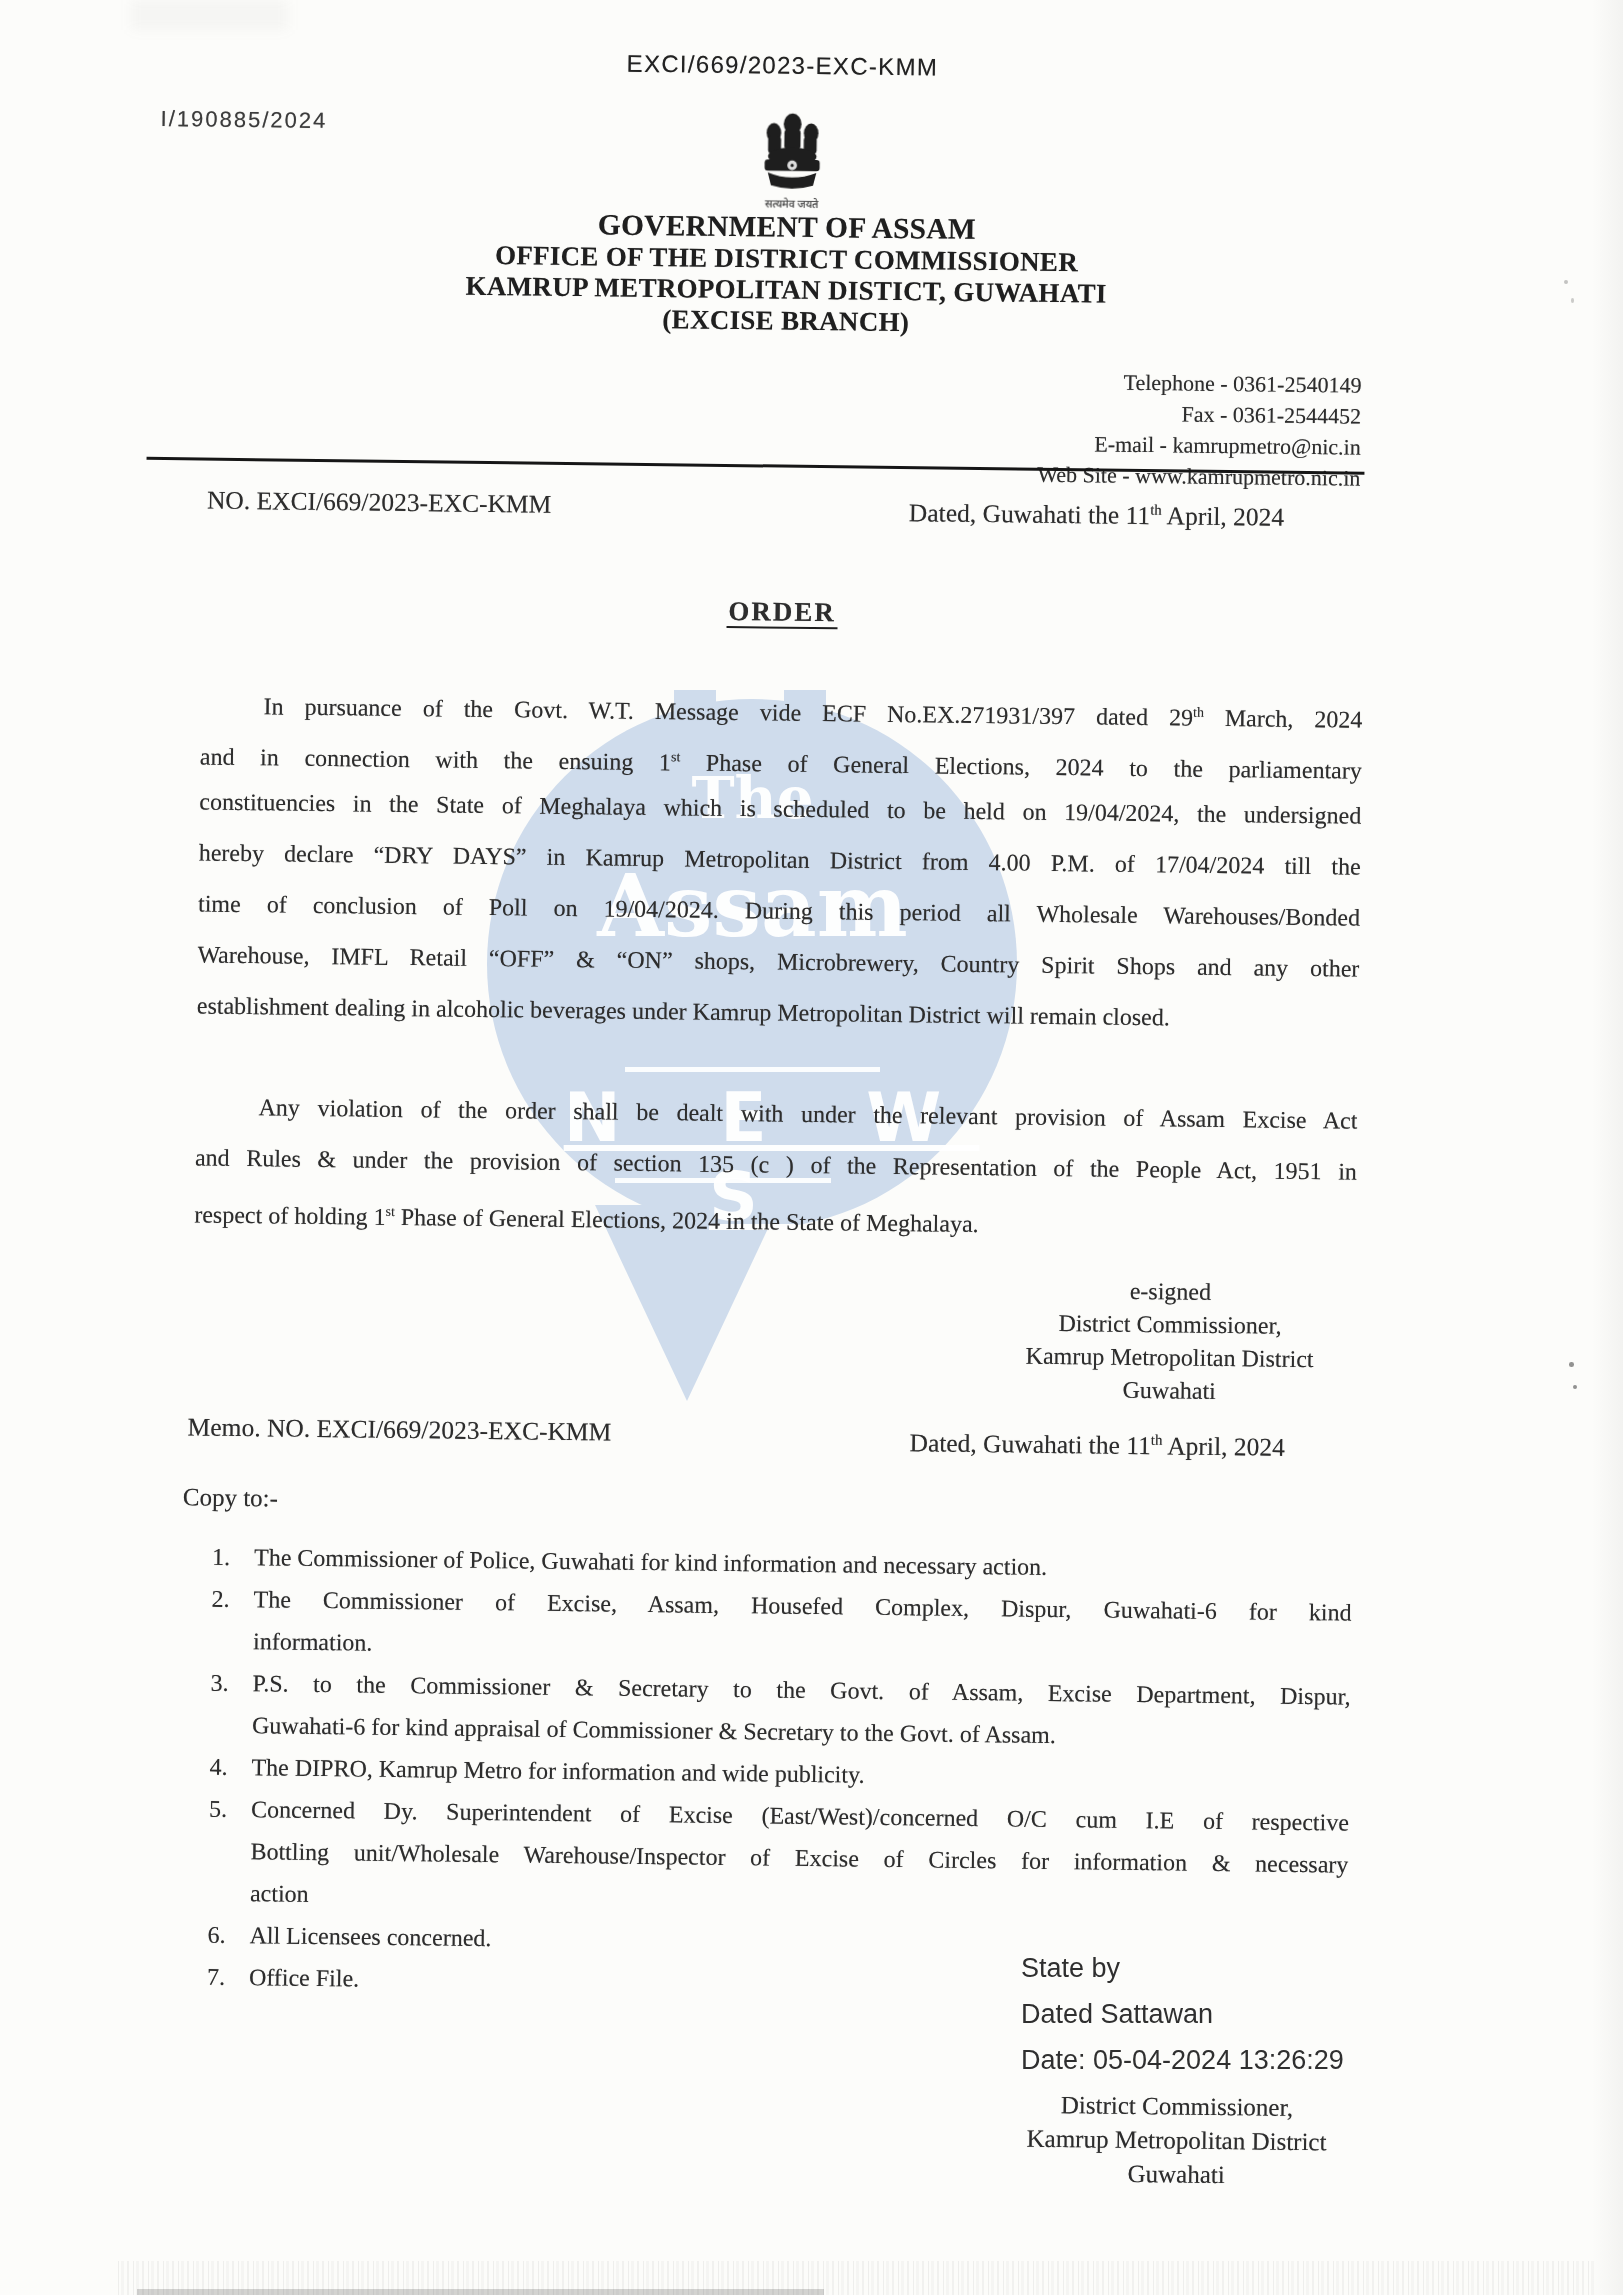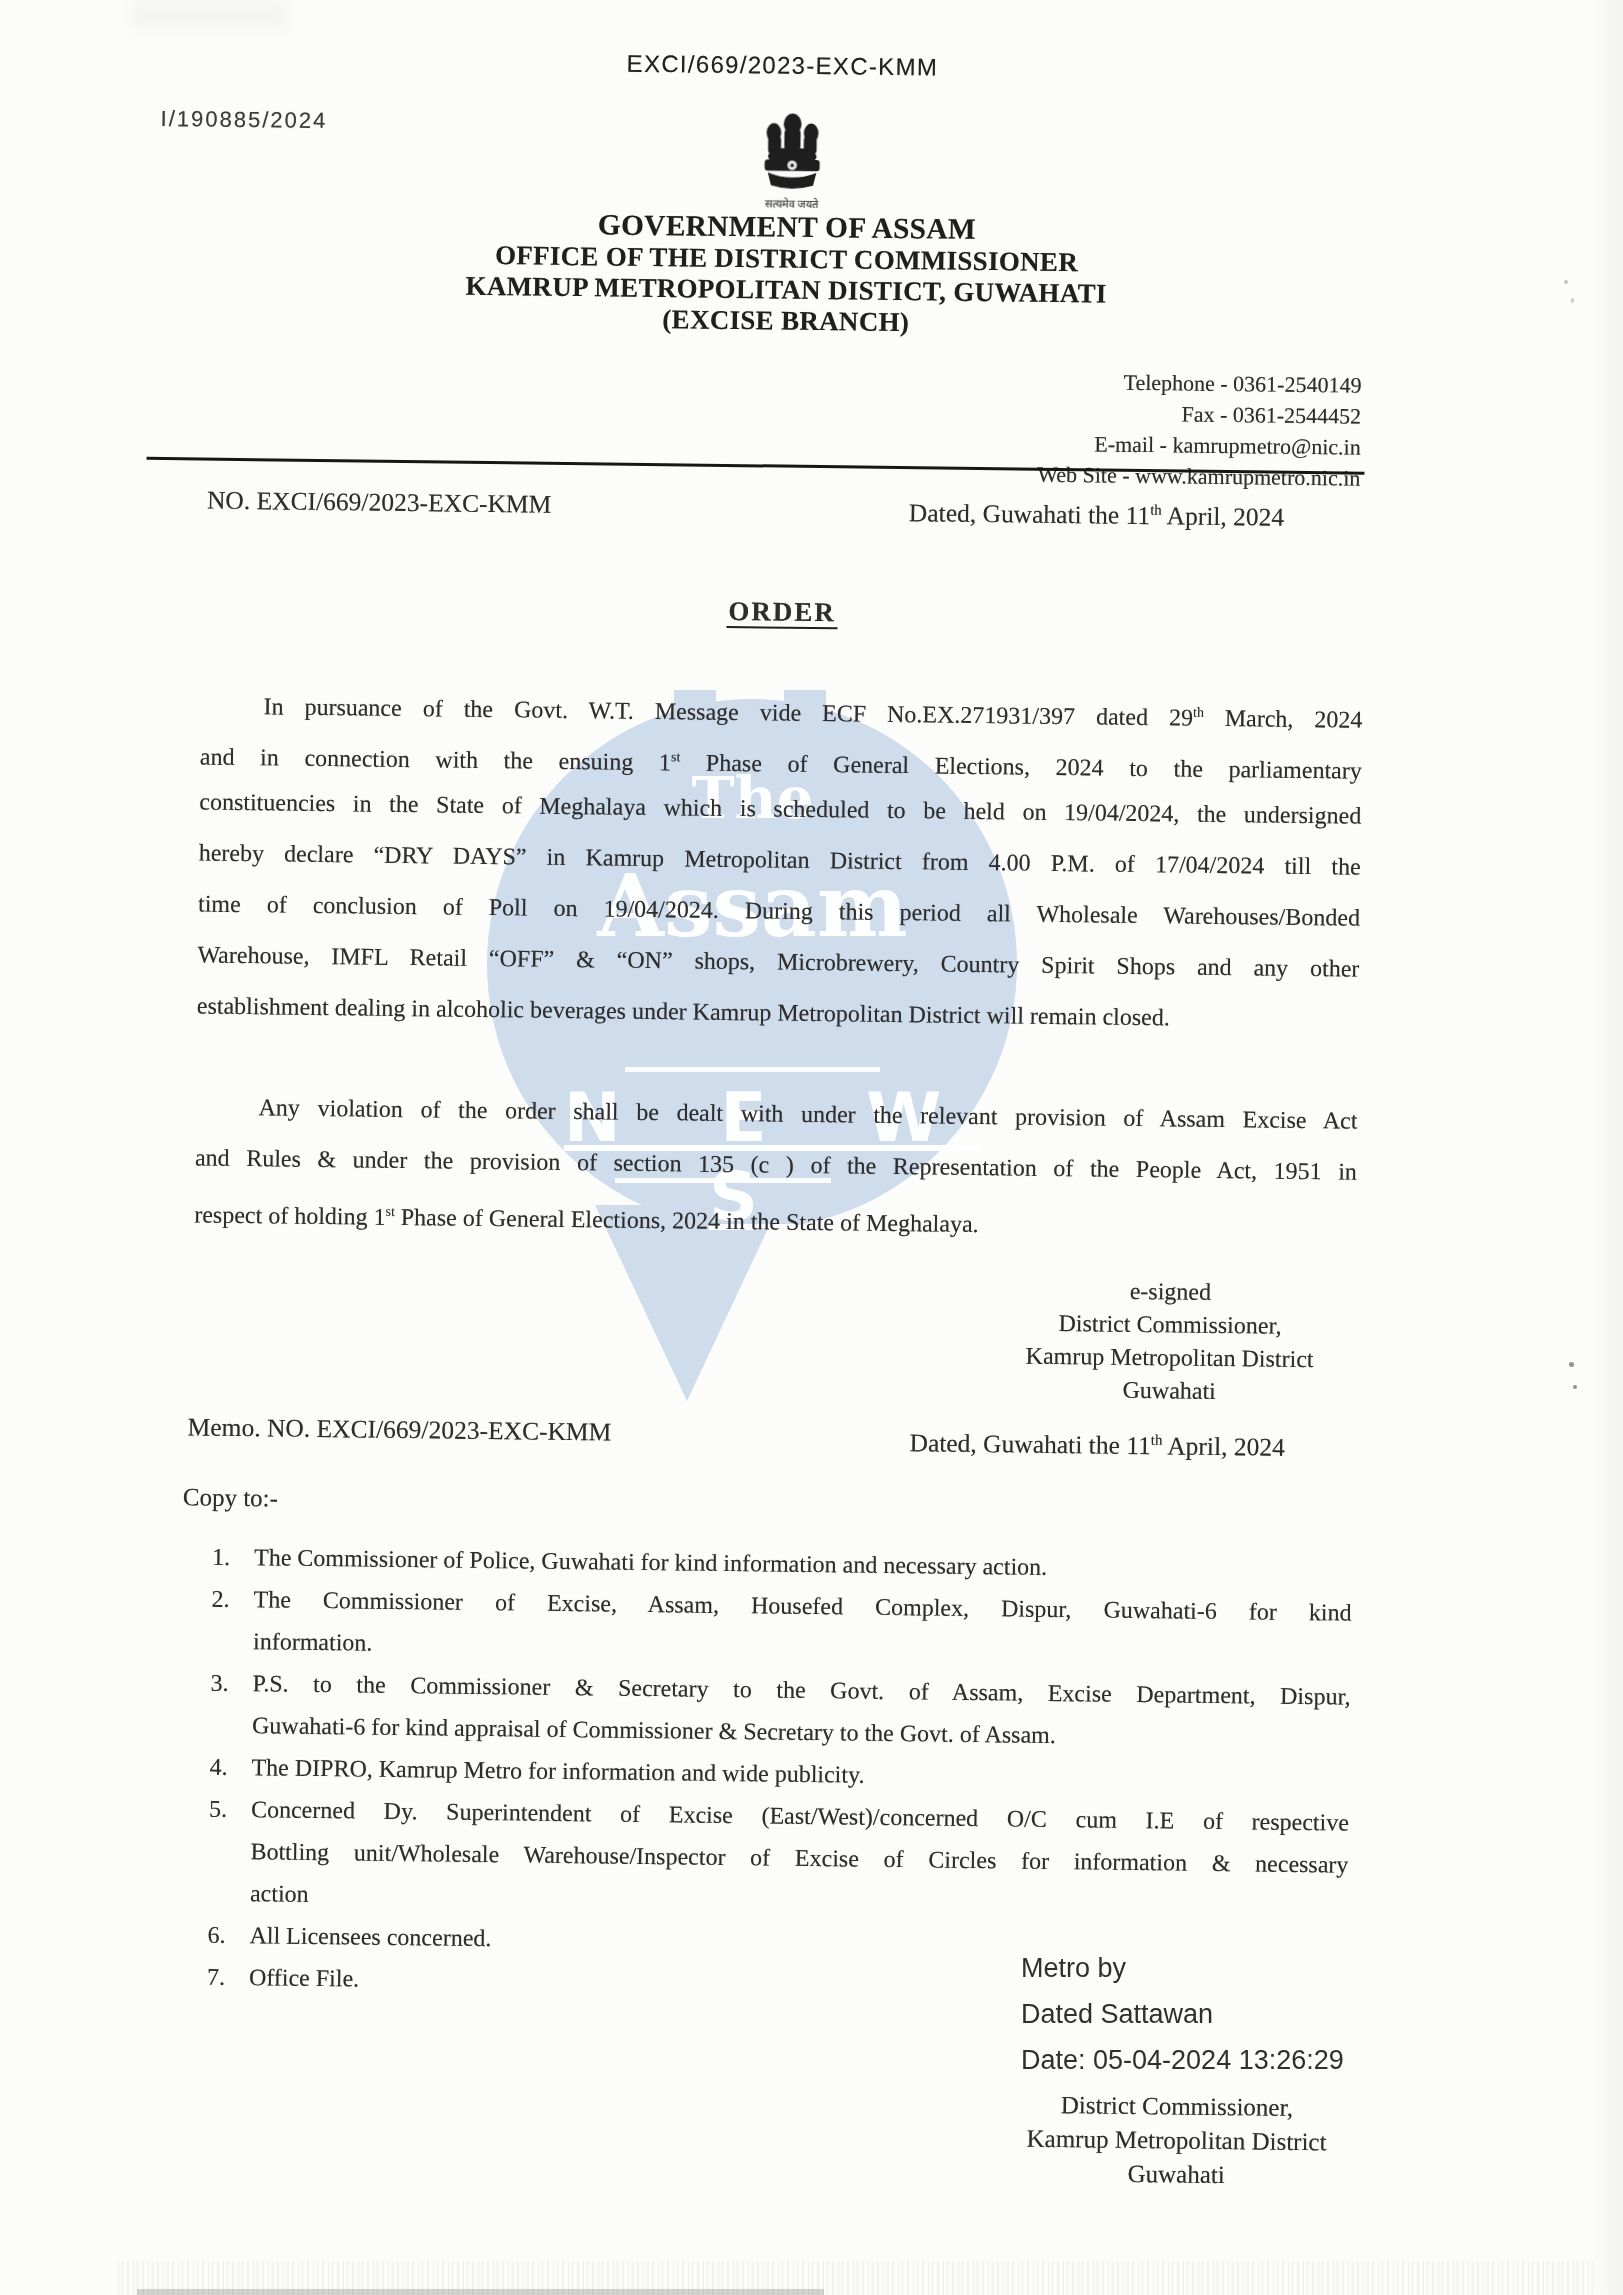--- a/index.html
+++ b/index.html
@@ -208,21 +208,21 @@
 
     <div class="abs footer-sign">
       <div>District Commissioner,</div>
       <div>Kamrup Metropolitan District</div>
       <div>Guwahati</div>
     </div>
 
   </div>
 
   <div class="abs stamp sans">
-    <div>Metro by</div>
+    <div>State by</div>
     <div>Dated Sattawan</div>
     <div>Date: 05-04-2024 13:26:29</div>
   </div>
 
   <div class="abs right-shade"></div>
   <div class="abs top-smudge"></div>
   <div class="abs band-streaks"></div>
   <div class="abs band-edge"></div>
   <div class="abs speck sp1"></div>
   <div class="abs speck sp2"></div>

